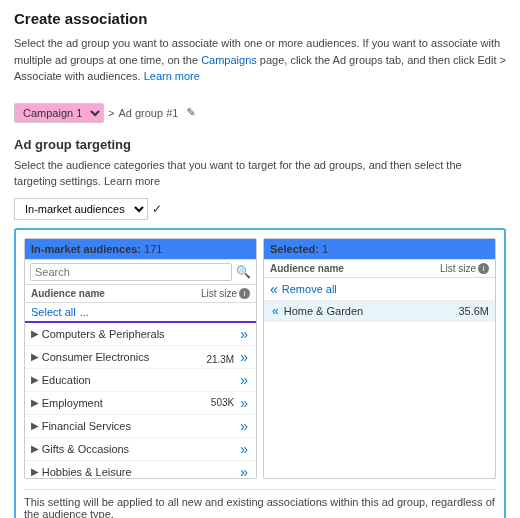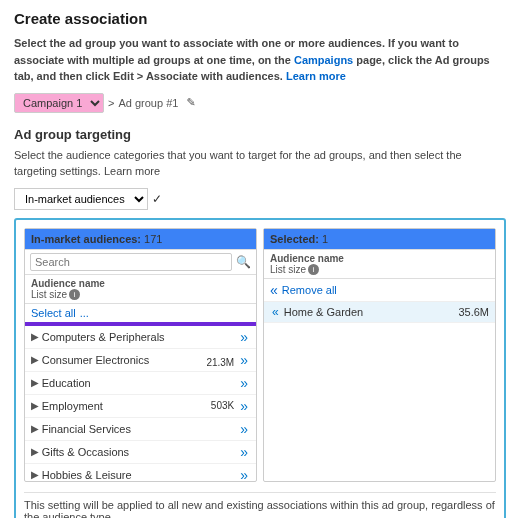--- a/index.html
+++ b/index.html
@@ -14,23 +14,22 @@
     }
     h1 {
       font-size: 15px;
       font-weight: bold;
       color: #1a1a1a;
       margin-bottom: 8px;
     }
     .description {
       font-size: 11px;
       color: #444;
-      margin-bottom: 8px;
+      margin-bottom: 18px;
       line-height: 1.5;
-      font-weight: bold;
     }
     .description a { color: #0066cc; text-decoration: none; }
     .breadcrumb-row {
       display: flex;
       align-items: center;
       gap: 4px;
       margin-bottom: 14px;
     }
     .breadcrumb-select {
       font-size: 11px;
@@ -120,34 +119,33 @@
       color: #666;
       cursor: pointer;
     }
     .col-headers {
       display: flex;
       justify-content: space-between;
       padding: 3px 6px;
       border-bottom: 1px solid #ddd;
       font-size: 10px;
       color: #555;
-      flex-direction: column;
     }
     .col-header-left { font-weight: bold; }
     .col-header-right {
       display: flex;
       align-items: center;
       gap: 0;
     }
     .select-all-row {
       padding: 3px 6px;
       font-size: 11px;
       color: #0066cc;
       cursor: pointer;
-      border-bottom: 4px solid #6d28d9;
+      border-bottom: 2px solid #6d28d9;
       display: flex;
       align-items: center;
       gap: 4px;
     }
     .audience-list {
       height: 155px;
       overflow-y: auto;
     }
     .audience-item {
       display: flex;

